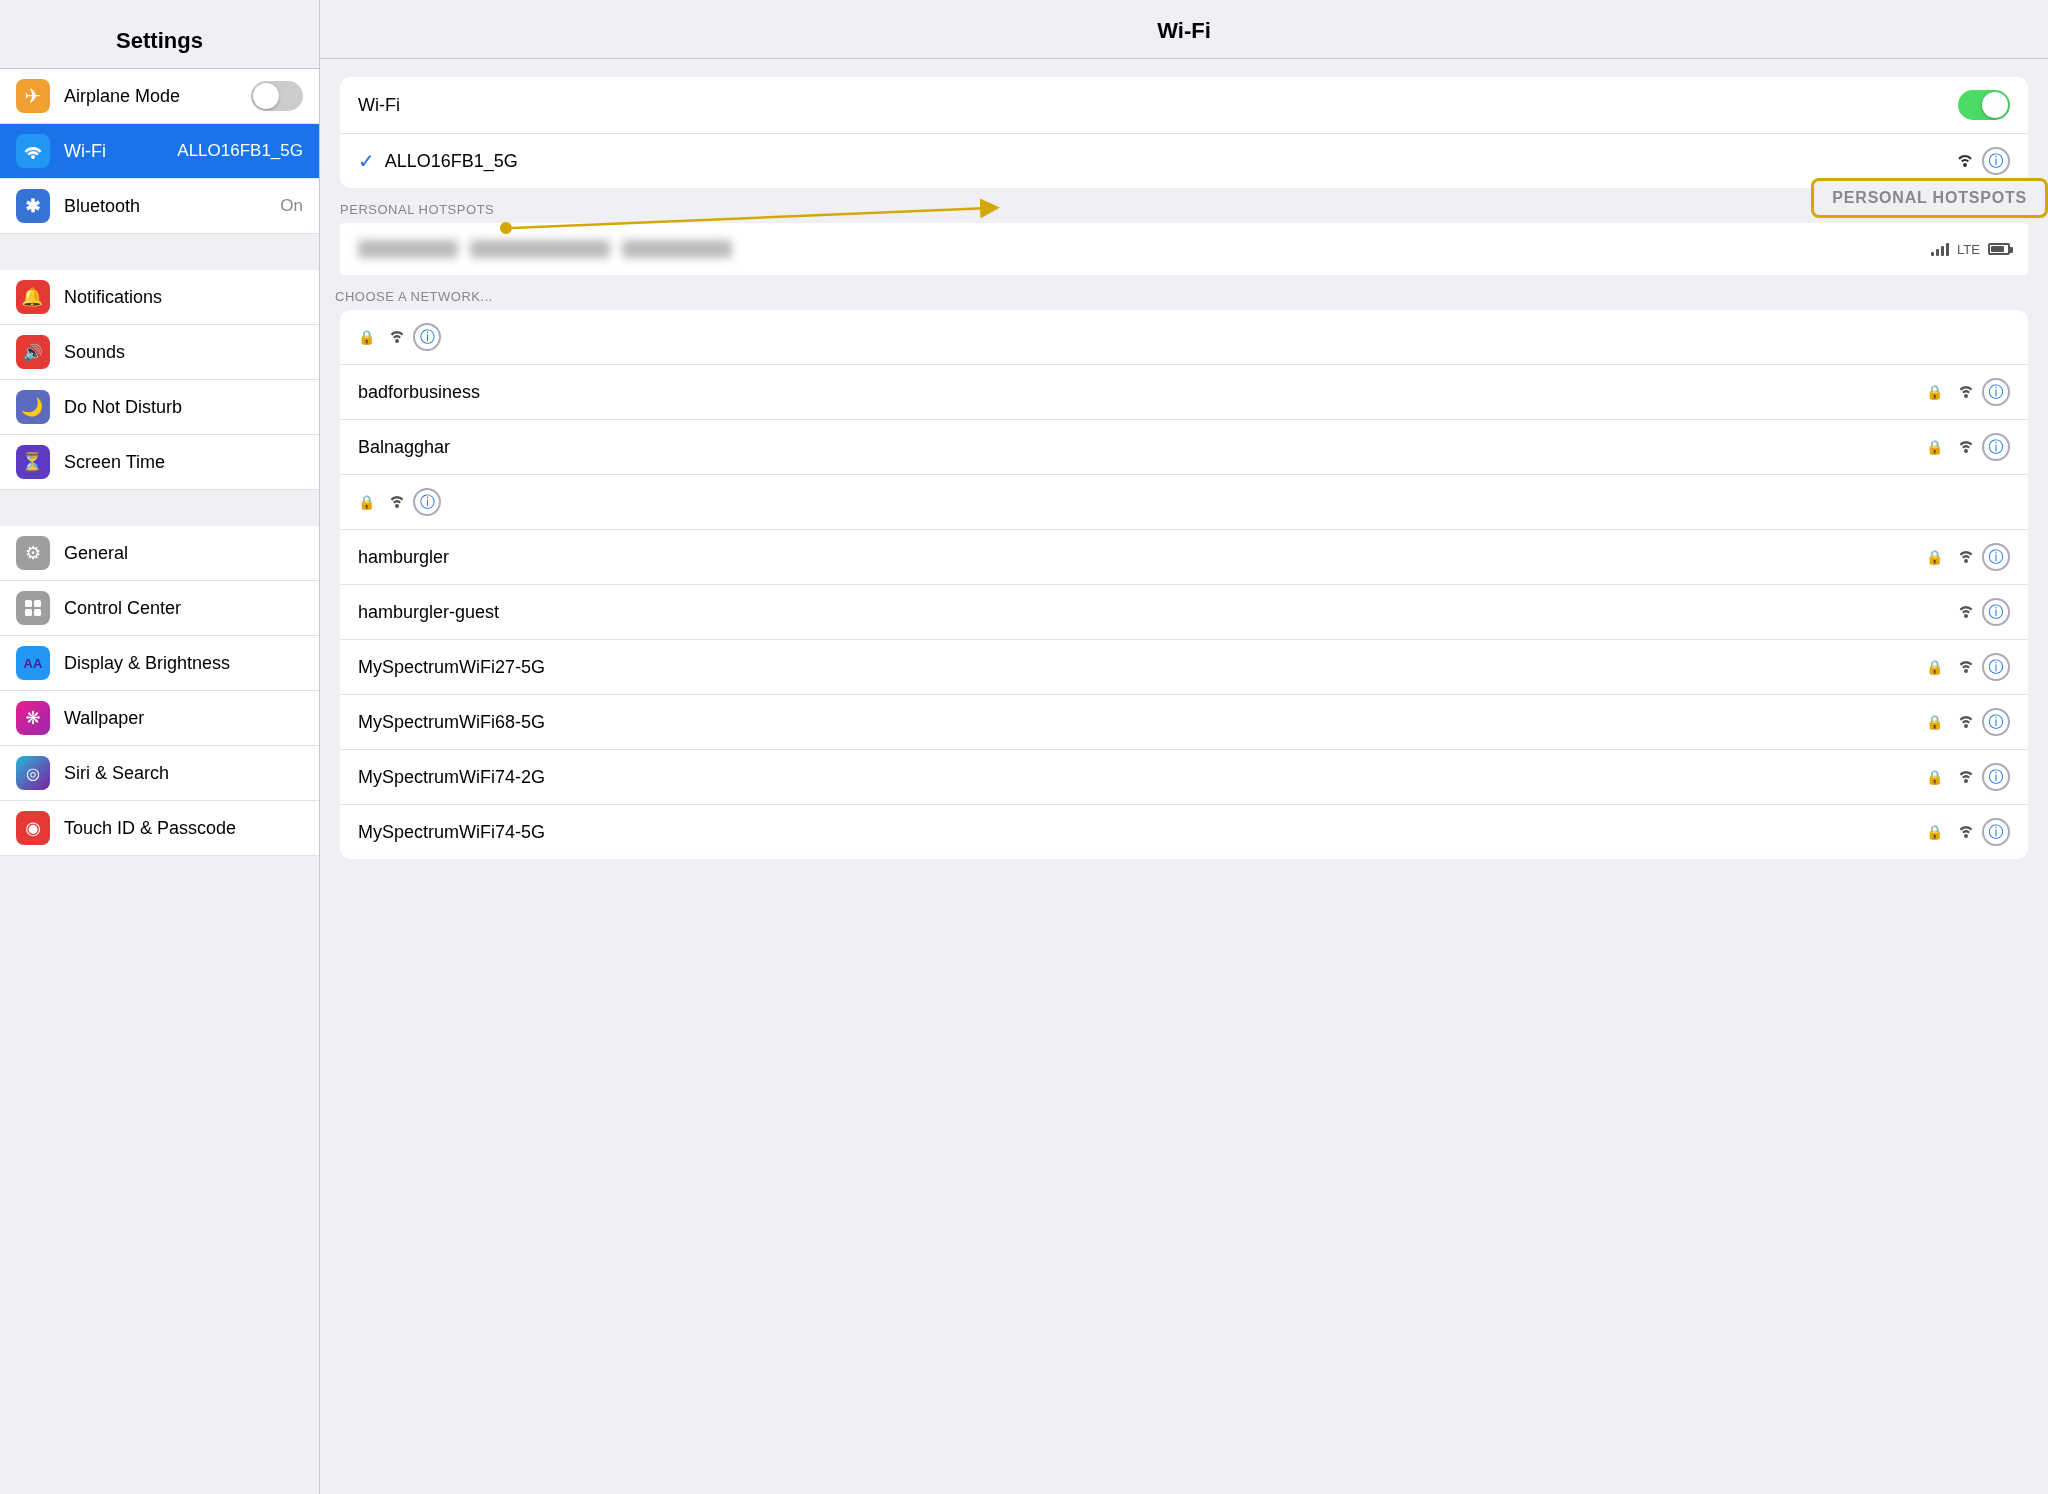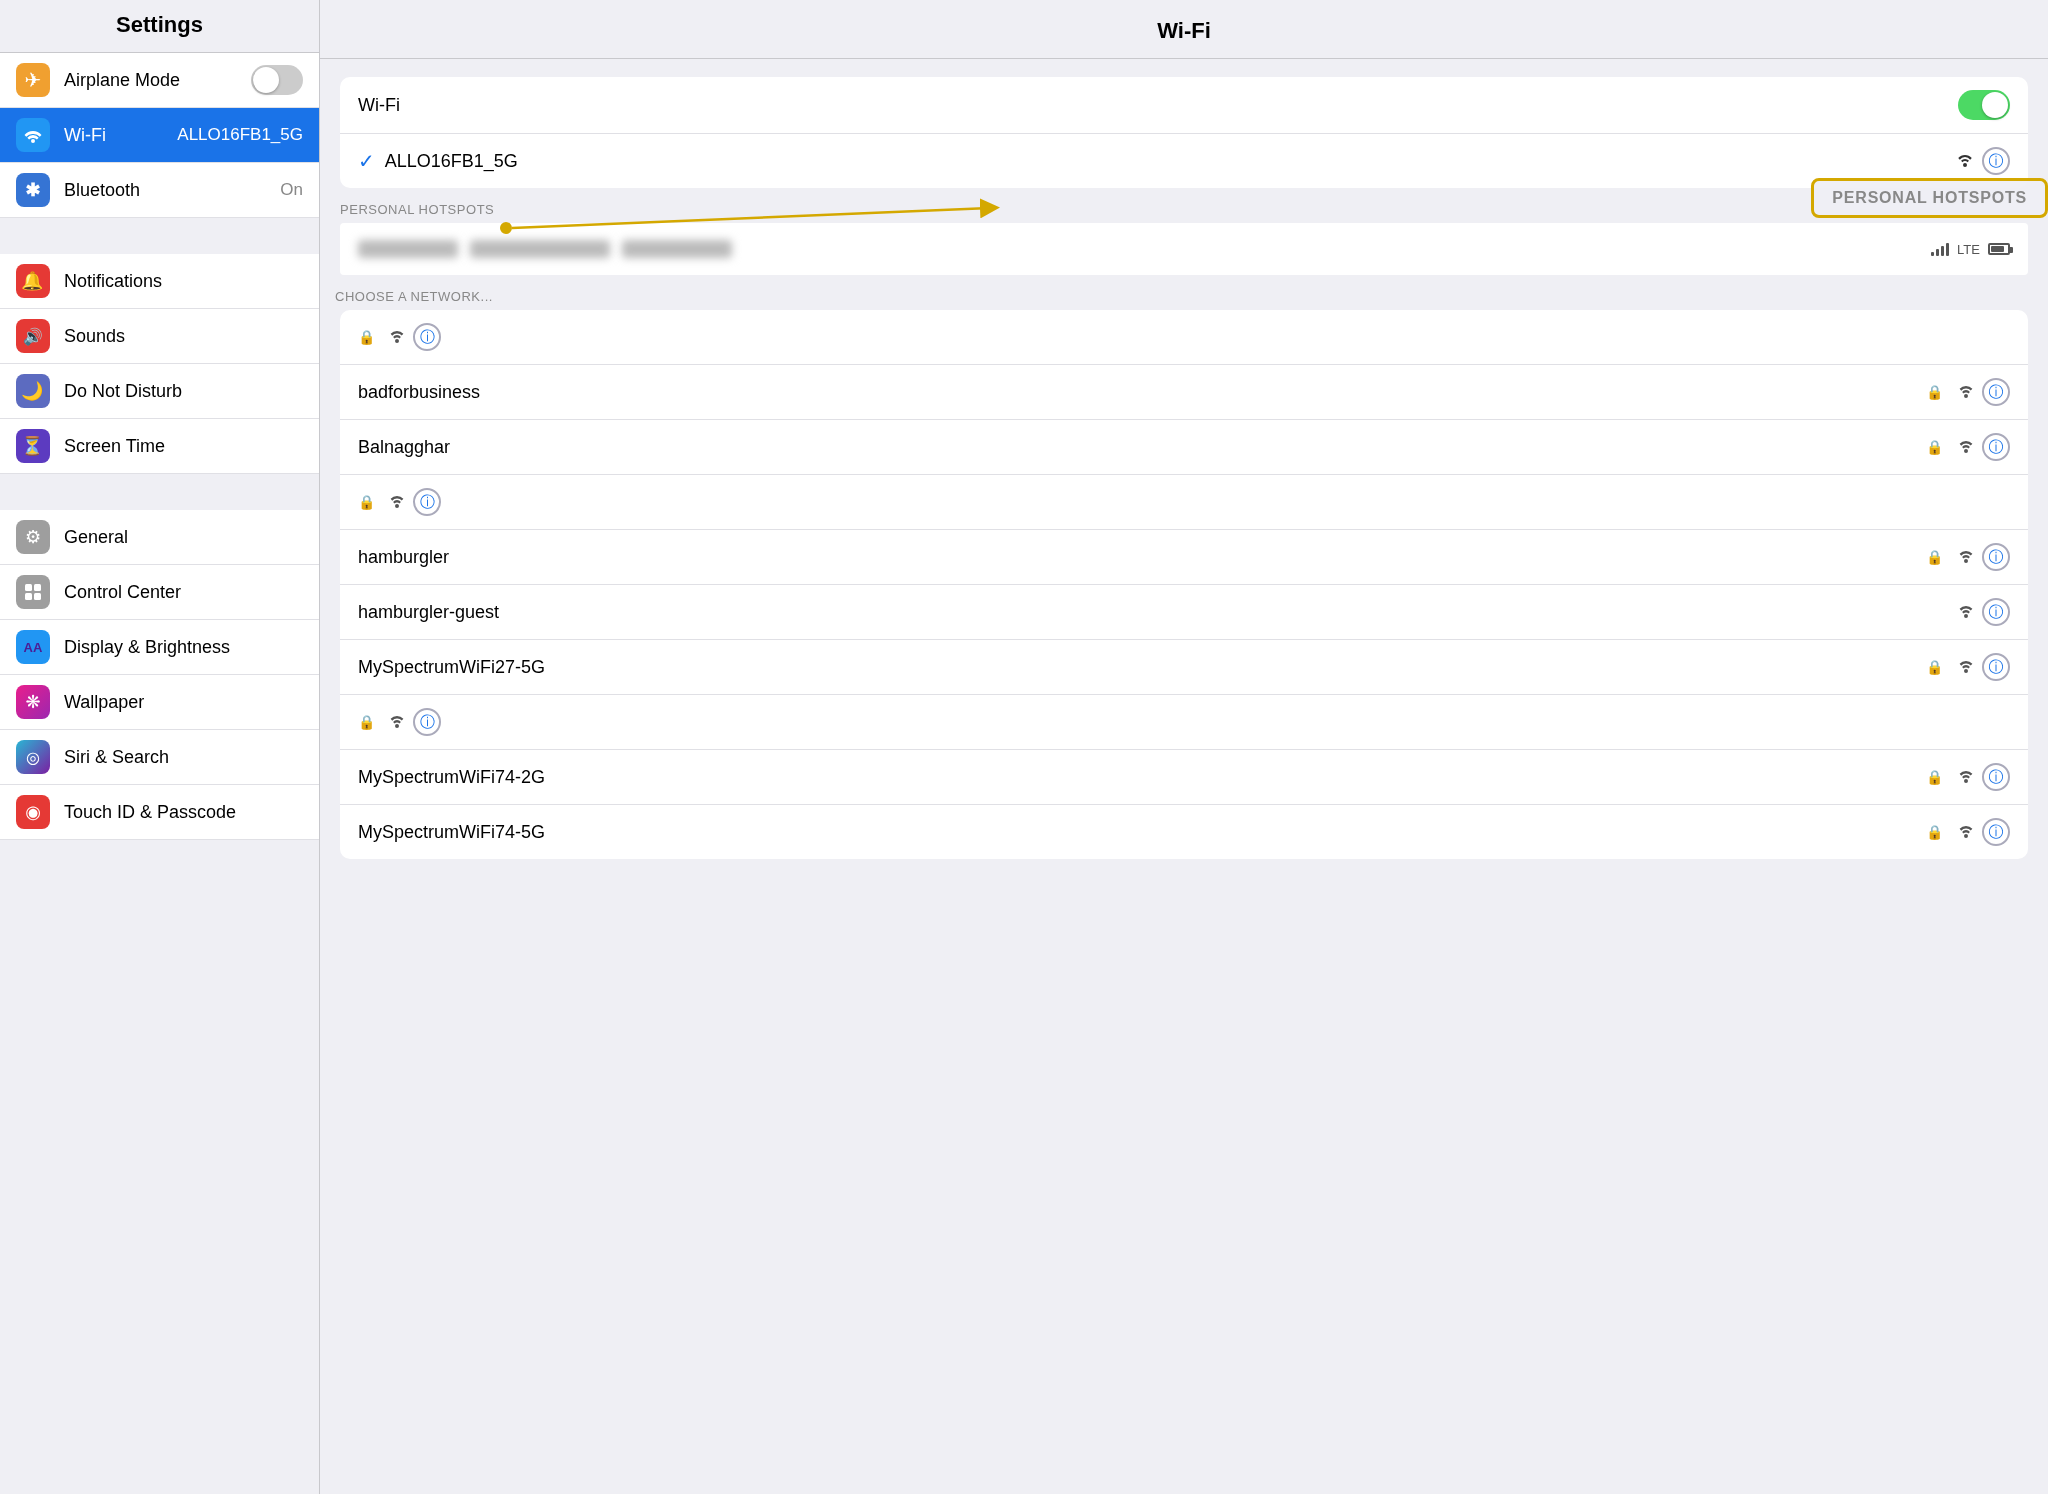--- a/index.html
+++ b/index.html
@@ -18,21 +18,21 @@
       background: #efeff4;
       border-right: 1px solid #c8c8cc;
       display: flex;
       flex-direction: column;
       overflow-y: auto;
     }
     .sidebar-title {
       font-size: 22px;
       font-weight: 600;
       text-align: center;
-      padding: 12px 0 14px;
+      padding: 28px 0 14px;
       color: #000;
       background: #efeff4;
       border-bottom: 1px solid #c8c8cc;
     }
 
     .sidebar-item {
       display: flex;
       align-items: center;
       padding: 10px 16px;
       background: #fff;
@@ -509,20 +509,21 @@
         <span>
           <svg width="20" height="15" viewBox="0 0 20 15" fill="#555">
               <path d="M10 11a2 2 0 110 4 2 2 0 010-4zm0-4a5 5 0 013.93 1.88l-1.56 1.56A2.75 2.75 0 0010 9.5a2.75 2.75 0 00-2.37 1.1L6.07 9.04A5 5 0 0110 7zm0-4a8.5 8.5 0 016.36 2.87l-1.57 1.57A6.25 6.25 0 0010 5.5a6.25 6.25 0 00-4.79 2.13L3.64 5.87A8.5 8.5 0 0110 3z"></path>
             </svg>
         </span>
         <div class="wifi-info-btn">ⓘ</div>
       </div>
     </div>
 
     <div class="network-row">
+      <span class="network-name">MySpectrumWiFi68-5G</span>
       <div class="network-icons">
         <span class="lock-icon">🔒</span>
         <span>
           <svg width="20" height="15" viewBox="0 0 20 15" fill="#555">
               <path d="M10 11a2 2 0 110 4 2 2 0 010-4zm0-4a5 5 0 013.93 1.88l-1.56 1.56A2.75 2.75 0 0010 9.5a2.75 2.75 0 00-2.37 1.1L6.07 9.04A5 5 0 0110 7zm0-4a8.5 8.5 0 016.36 2.87l-1.57 1.57A6.25 6.25 0 0010 5.5a6.25 6.25 0 00-4.79 2.13L3.64 5.87A8.5 8.5 0 0110 3z"></path>
             </svg>
         </span>
         <div class="wifi-info-btn">ⓘ</div>
       </div>
     </div>

